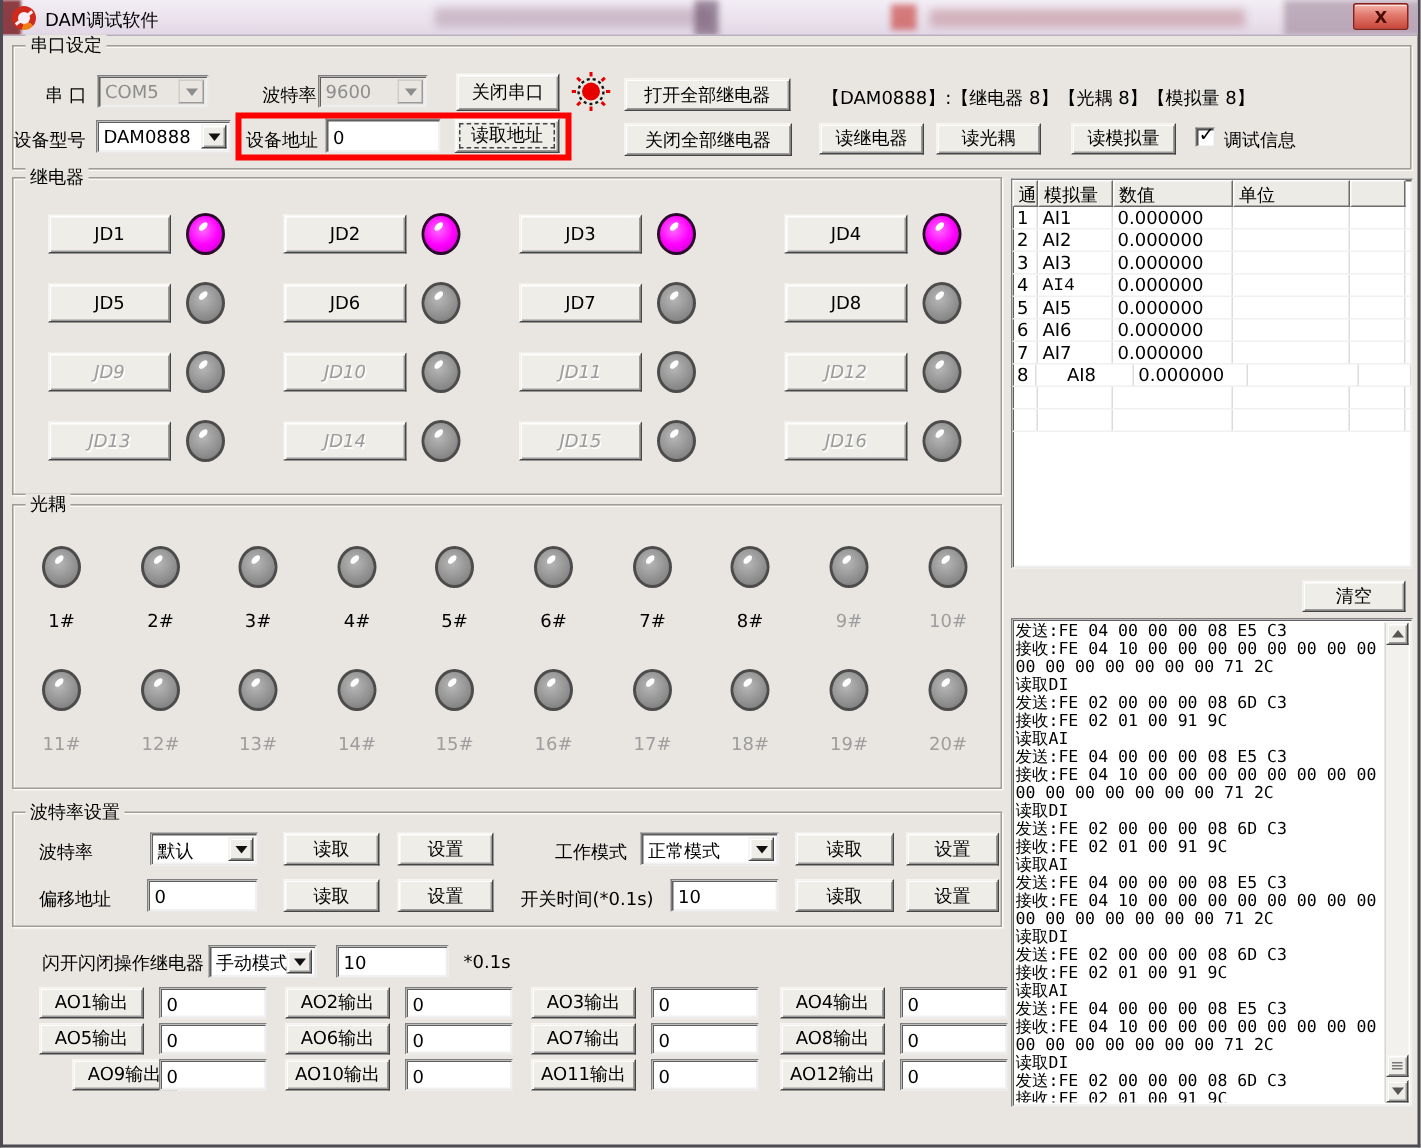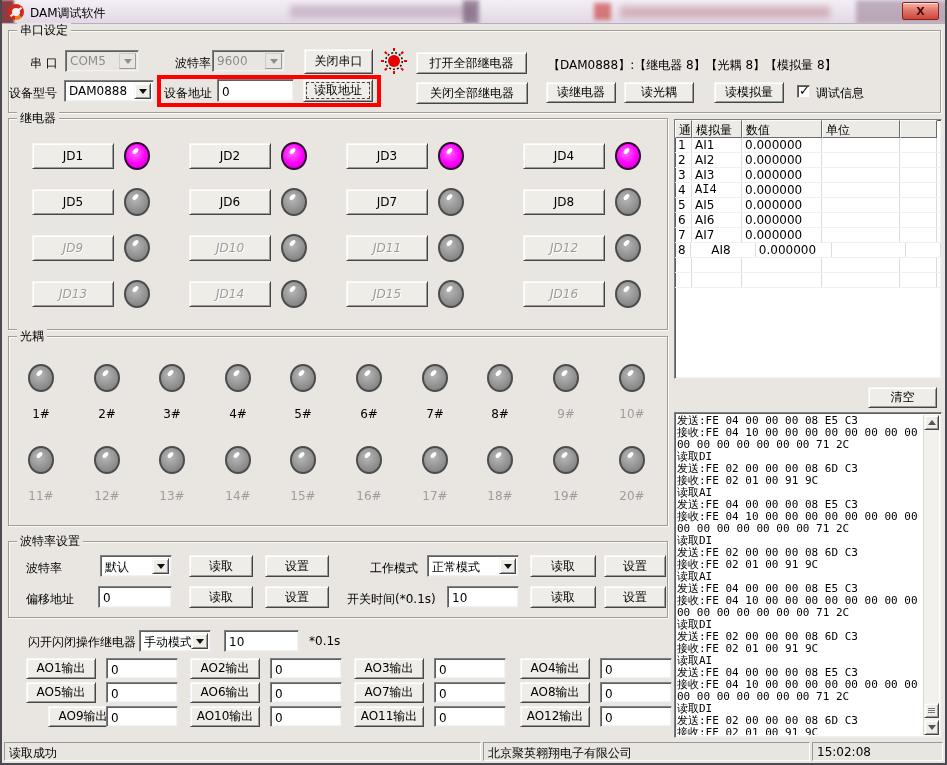--- a/index.html
+++ b/index.html
@@ -504,19 +504,14 @@
       <div class="btn ao-btn" style="left: 24px; top: 706px; margin-left: 22px;">AO9输出</div>
       <input class="tinput sunken ao-input" value="0" style="left: 104px; top: 706px;">
       <div class="btn ao-btn" style="left: 188px; top: 706px;">AO10输出</div>
       <input class="tinput sunken ao-input" value="0" style="left: 268px; top: 706px;">
       <div class="btn ao-btn" style="left: 352px; top: 706px;">AO11输出</div>
       <input class="tinput sunken ao-input" value="0" style="left: 432px; top: 706px;">
       <div class="btn ao-btn" style="left: 518px; top: 706px;">AO12输出</div>
       <input class="tinput sunken ao-input" value="0" style="left: 598px; top: 706px;">
     </div>
 
-  <div id="statusbar">
-    <div class="status-cell" style="left:2px;width:477px;">读取成功</div>
-    <div class="status-cell" style="left:481px;width:327px;">北京聚英翱翔电子有限公司</div>
-    <div class="status-cell" style="left:810px;width:131px;">15:02:08</div>
-  </div>
 
 </div>
 
 </body></html>

